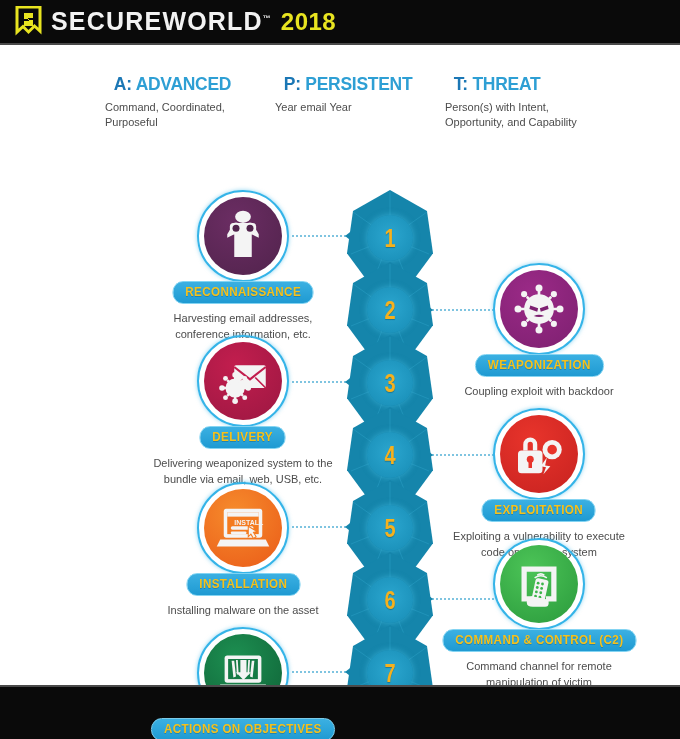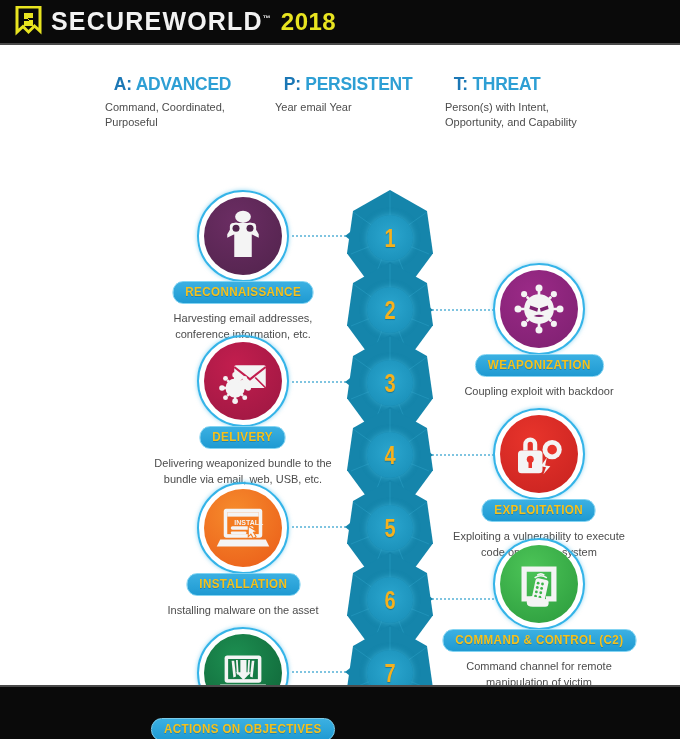--- a/index.html
+++ b/index.html
@@ -439,21 +439,21 @@
             <g stroke="#f4f4f4" stroke-width="2.6">
               <path d="M23 27 L23 33 M23 47 L23 53 M10 40 L16 40 M30 40 L36 40 M14 31 L18 35 M32 31 L28 35 M14 49 L18 45 M32 49 L28 45"></path>
             </g>
           </g>
         </svg>
       </div>
       <div class="badge-ring"></div>
     </div>
     <div class="pill">DELIVERY</div>
     <div class="desc">
-      <div>Delivering weaponized bundle to the</div>
+      <div>Delivering weaponized system to the</div>
       <div>bundle via email, web, USB, etc.</div>
     </div>
   </div>
 
   <div class="stage" style="left:434px; top:363px;">
     <div class="badge-wrap">
       <div class="badge-disc" style="background:radial-gradient(circle at 40% 30%, #e8342b, #c72220);">
         <svg viewBox="0 0 64 64">
           <g fill="#f4f4f4">
             <rect x="8" y="28" width="28" height="26" rx="4"></rect>

